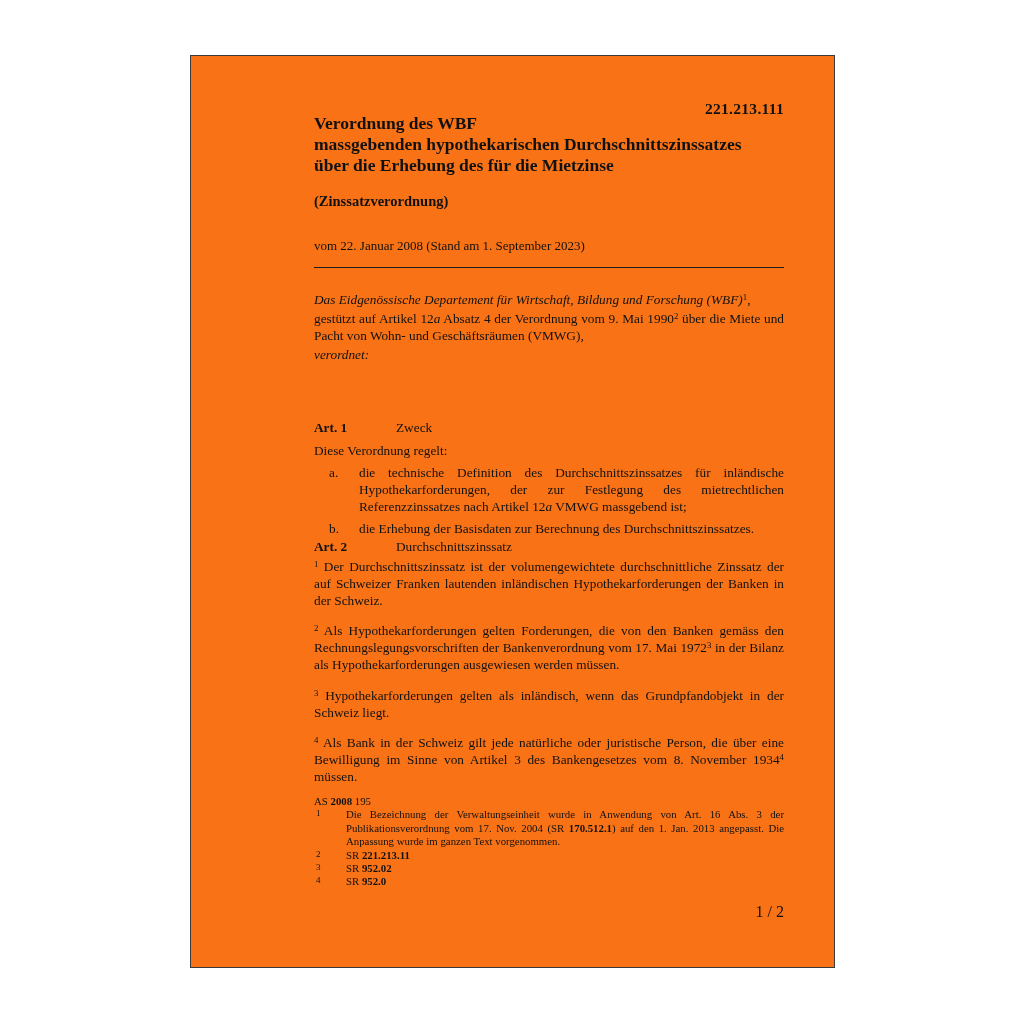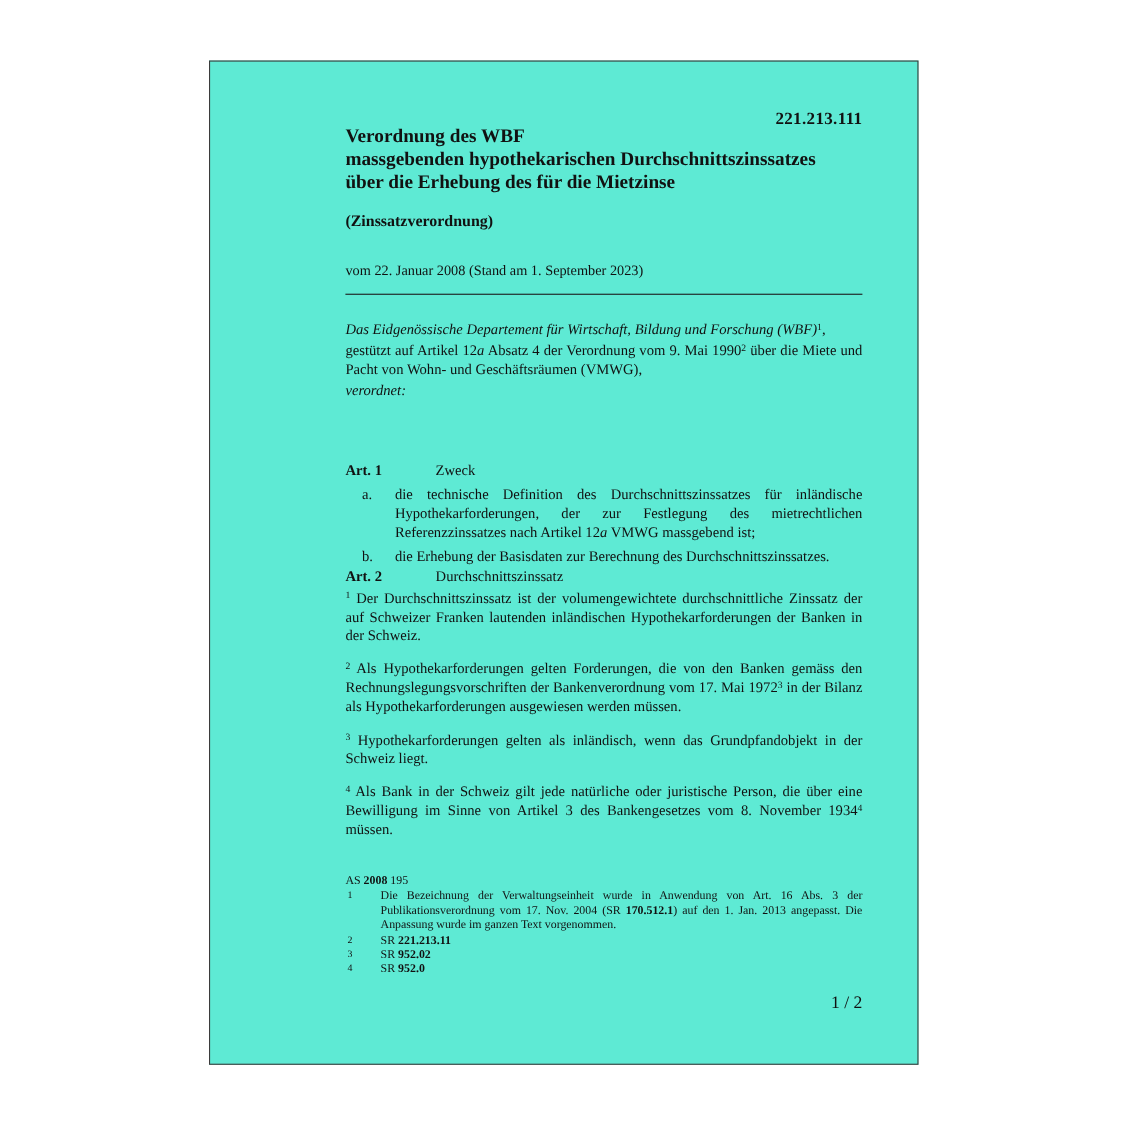--- a/index.html
+++ b/index.html
@@ -16,21 +16,21 @@
     background: #ffffff;
     overflow: hidden;
   }
   .page {
     position: absolute;
     left: 190px;
     top: 55px;
     width: 645px;
     height: 913px;
     box-sizing: border-box;
-    background: #5eead4;
+    background: #f97316;
     border: 1.5px solid #3b3b3b;
   }
   .content {
     position: absolute;
     left: 123px;
     right: 50px;
     top: 0;
   }
   .doc-number {
     position: absolute;
@@ -153,20 +153,21 @@
       <div class="preamble body-text">
         <p><span class="italic">Das Eidgenössische Departement für Wirtschaft, Bildung und Forschung (WBF)</span><sup class="fnref">1</sup><span>,</span></p>
         <p class="justify"><span>gestützt auf Artikel 12</span><span class="italic">a</span><span> Absatz 4 der Verordnung vom 9. Mai 1990</span><sup class="fnref">2</sup><span> über die Miete und Pacht von Wohn- und Geschäftsräumen (VMWG),</span></p>
         <p class="italic">verordnet:</p>
       </div>
 
       <div class="art-heading art1-heading">
         <span class="art-label">Art. 1</span><span>Zweck</span>
       </div>
 
+      <div class="body-text intro">Diese Verordnung regelt:</div>
 
       <div class="body-text list-item justify">
         <span class="item-label">a.</span><span>die technische Definition des Durchschnittszinssatzes für inländische Hypothekarforderungen, der zur Festlegung des mietrechtlichen Referenzzinssatzes nach Artikel 12</span><span class="italic">a</span><span> VMWG massgebend ist;</span>
       </div>
 
       <div class="body-text list-item justify">
         <span class="item-label">b.</span><span>die Erhebung der Basisdaten zur Berechnung des Durchschnittszinssatzes.</span>
       </div>
 
       <div class="art-heading art2-heading">

